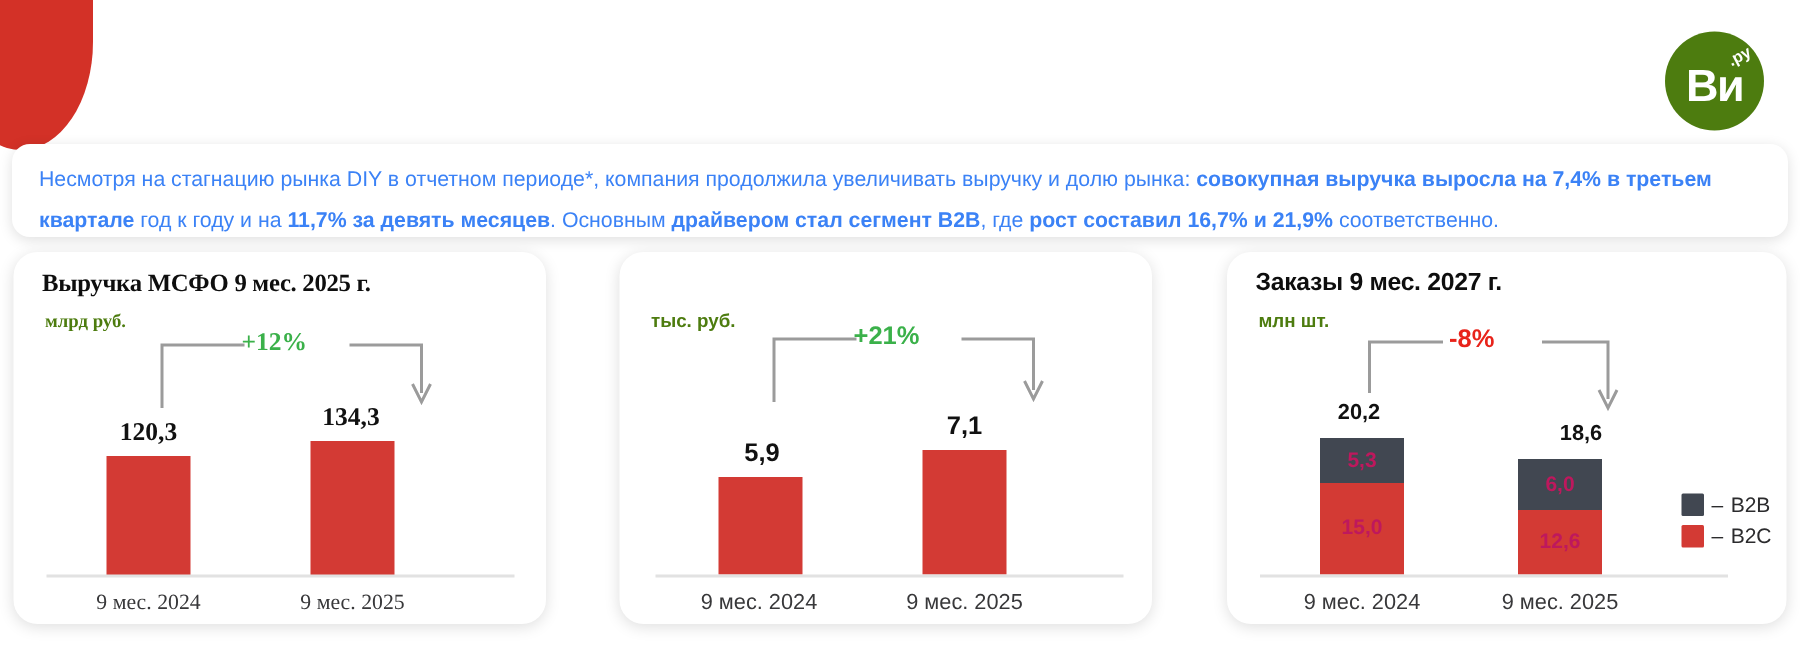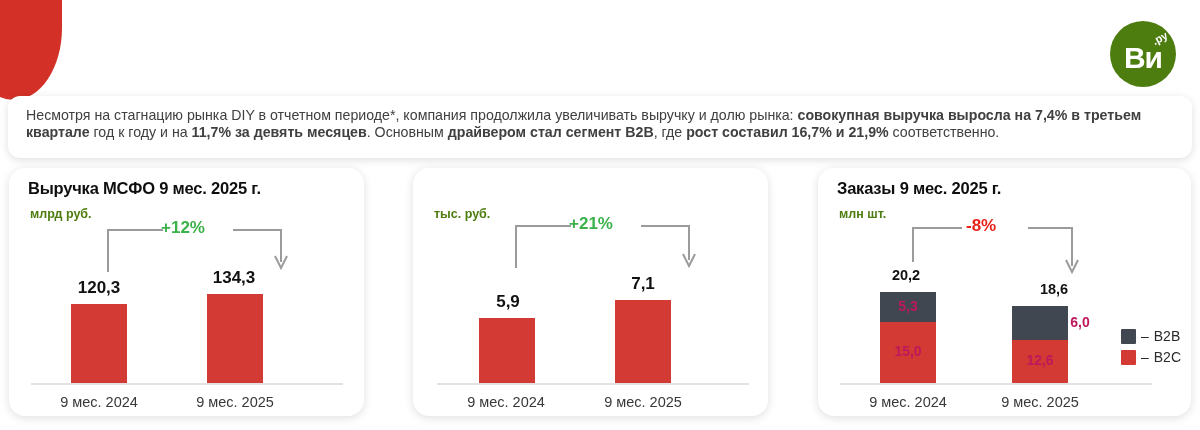--- a/index.html
+++ b/index.html
@@ -50,36 +50,36 @@
   
   .intro {
     position: absolute; left: 8px; top: 96px;
     width: 1184px; height: 62px;
     background: #ffffff; border-radius: 12px;
     box-shadow: 0 2px 9px rgba(0,0,0,0.13);
     padding: 11px 18px 0 18px;
     z-index: 3;
   }
   .intro p {
-    font-size: 14.2px; line-height: 17px; color: #404040;
+    font-size: 14.2px; line-height: 27px; color: #3b82f6;
   }
   .intro b { font-weight: bold; }
 
   
   .cards {
     position: absolute; left: 0; top: 168px; width: 1200px; height: 248px;
     display: flex; gap: 0; z-index: 2;
   }
   .card {
     position: relative;
     background: #ffffff; border-radius: 16px;
     box-shadow: 0 2px 10px rgba(0,0,0,0.13);
     height: 248px;
   }
-  .card-1 { position: absolute; left: 9px;   width: 355px; }
+  .card-1 { position: absolute; left: 9px;   width: 355px; font-family: Liberation Serif, serif; }
   .card-2 { position: absolute; left: 413px; width: 355px; }
   .card-3 { position: absolute; left: 818px; width: 373px; }
 
   .card-title {
     position: absolute; left: 19px; top: 11px;
     font-size: 16.5px; font-weight: bold; color: #0e0e0e;
     white-space: nowrap; letter-spacing: -0.2px;
   }
   .card-unit {
     position: absolute; left: 21px; top: 39px;
@@ -188,40 +188,40 @@
         <div class="val-label" style="left:190px; top:106px; width:80px;">7,1</div>
         <div class="bar" style="left:202px; top:132px; width:56px; height:83px;"></div>
 
         <div class="axis-line" style="left:24px; top:215px; width:312px;"></div>
         <div class="tick-label" style="left:43px; top:226px; width:100px;">9 мес. 2024</div>
         <div class="tick-label" style="left:180px; top:226px; width:100px;">9 мес. 2025</div>
       </div>
     </div>
 
     <div class="card card-3">
-      <div class="card-title">Заказы 9 мес. 2025 г.</div>
+      <div class="card-title">Заказы 9 мес. 2027 г.</div>
       <div class="card-unit">млн шт.</div>
 
       <div class="plot">
         <svg class="conn" style="left:92px; top:54px;" width="176" height="56">
           <path d="M3,40 L3,6 L52,6" stroke="#9b9b9b" stroke-width="2" fill="none"></path>
           <path d="M118,6 L162,6 L162,44" stroke="#9b9b9b" stroke-width="2" fill="none"></path>
           <path d="M156,38 L162,50 L168,38" stroke="#9b9b9b" stroke-width="2" fill="none"></path>
         </svg>
         <div class="delta delta-down" style="left:148px; top:48px;">-8%</div>
 
         <div class="val-label sm" style="left:45px; top:99px; width:86px;">20,2</div>
         <div class="bar-b2b" style="left:62px; top:124px; width:56px; height:30px;"></div>
         <div class="inbar-label" style="left:62px; top:130px; width:56px;">5,3</div>
         <div class="bar" style="left:62px; top:154px; width:56px; height:61px;"></div>
         <div class="inbar-label" style="left:62px; top:175px; width:56px;">15,0</div>
 
         <div class="val-label sm" style="left:193px; top:113px; width:86px;">18,6</div>
         <div class="bar-b2b" style="left:194px; top:138px; width:56px; height:34px;"></div>
-        <div class="inbar-label" style="left:194px; top:146px; width:56px;margin-left:40px;">6,0</div>
+        <div class="inbar-label" style="left:194px; top:146px; width:56px;">6,0</div>
         <div class="bar" style="left:194px; top:172px; width:56px; height:43px;"></div>
         <div class="inbar-label" style="left:194px; top:184px; width:56px;">12,6</div>
 
         <div class="legend">
           <div class="legend-row">
             <span class="legend-swatch" style="background:#414751;"></span>
             <span class="legend-dash">–</span>
             <span>B2B</span>
           </div>
           <div class="legend-row">

